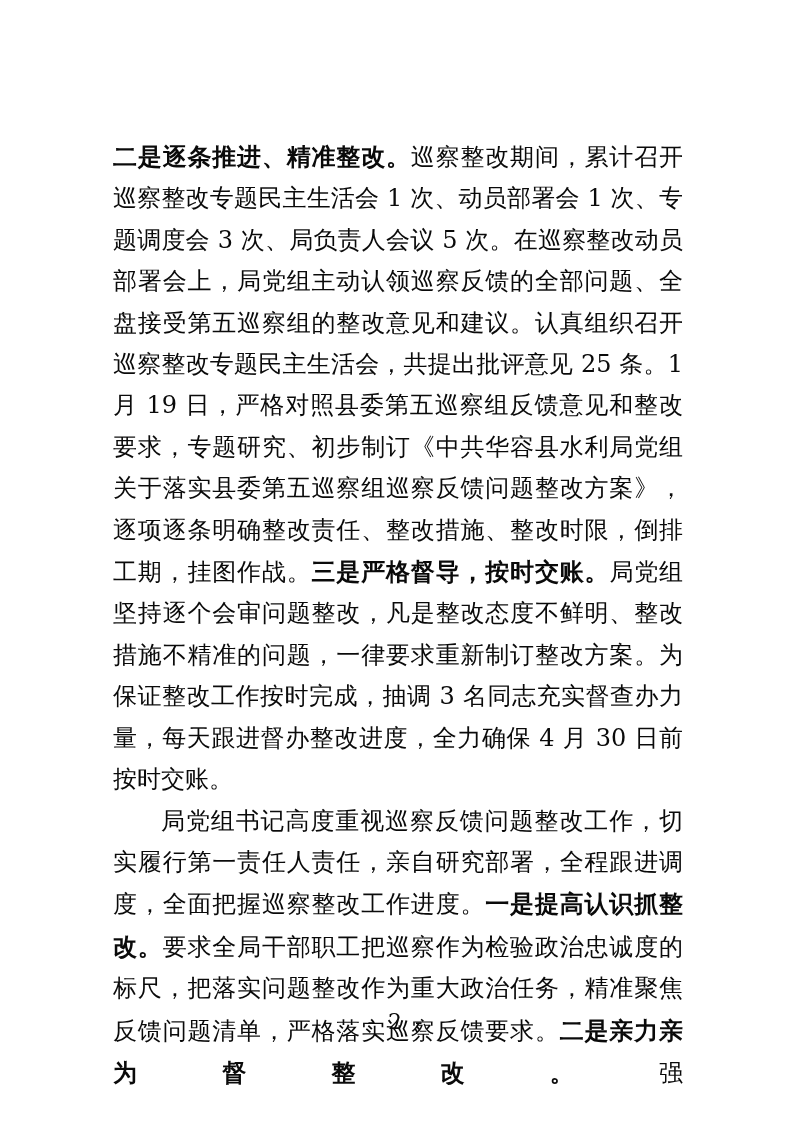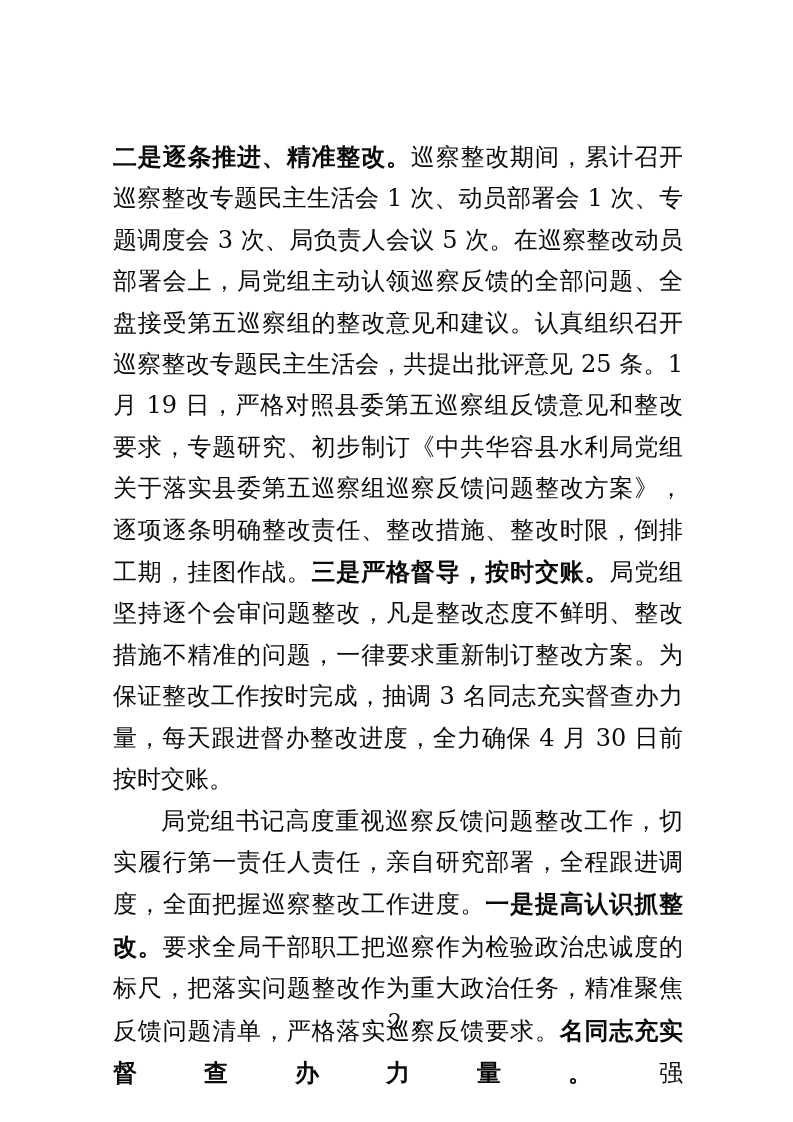--- a/index.html
+++ b/index.html
@@ -49,18 +49,18 @@
     letter-spacing: 3px;
     color: #0a0a0a;
   }
 </style>
 </head>
 <body>
 
 <div class="page">
   <div class="content" id="doc-body">
       <p class="para"><span class="seg bold">二是逐条推进、精准整改。</span><span class="seg">巡察整改期间，累计召开巡察整改专题民主生活会 1 次、动员部署会 1 次、专题调度会 3 次、局负责人会议 5 次。在巡察整改动员部署会上，局党组主动认领巡察反馈的全部问题、全盘接受第五巡察组的整改意见和建议。认真组织召开巡察整改专题民主生活会，共提出批评意见 25 条。1 月 19 日，严格对照县委第五巡察组反馈意见和整改要求，专题研究、初步制订《中共华容县水利局党组关于落实县委第五巡察组巡察反馈问题整改方案》，逐项逐条明确整改责任、整改措施、整改时限，倒排工期，挂图作战。</span><span class="seg bold">三是严格督导，按时交账。</span><span class="seg">局党组坚持逐个会审问题整改，凡是整改态度不鲜明、整改措施不精准的问题，一律要求重新制订整改方案。为保证整改工作按时完成，抽调 3 名同志充实督查办力量，每天跟进督办整改进度，全力确保 4 月 30 日前按时交账。</span></p>
-      <p class="para indent continues"><span class="seg">局党组书记高度重视巡察反馈问题整改工作，切实履行第一责任人责任，亲自研究部署，全程跟进调度，全面把握巡察整改工作进度。</span><span class="seg bold">一是提高认识抓整改。</span><span class="seg">要求全局干部职工把巡察作为检验政治忠诚度的标尺，把落实问题整改作为重大政治任务，精准聚焦反馈问题清单，严格落实巡察反馈要求。</span><span class="seg bold">名同志充实督查办力量。</span><span class="seg">强</span></p>
+      <p class="para indent continues"><span class="seg">局党组书记高度重视巡察反馈问题整改工作，切实履行第一责任人责任，亲自研究部署，全程跟进调度，全面把握巡察整改工作进度。</span><span class="seg bold">一是提高认识抓整改。</span><span class="seg">要求全局干部职工把巡察作为检验政治忠诚度的标尺，把落实问题整改作为重大政治任务，精准聚焦反馈问题清单，严格落实巡察反馈要求。</span><span class="seg bold">二是亲力亲为督整改。</span><span class="seg">强</span></p>
     </div>
   <div class="page-footer">
     <span>- 2 -</span>
   </div>
 </div>
 
 </body></html>

